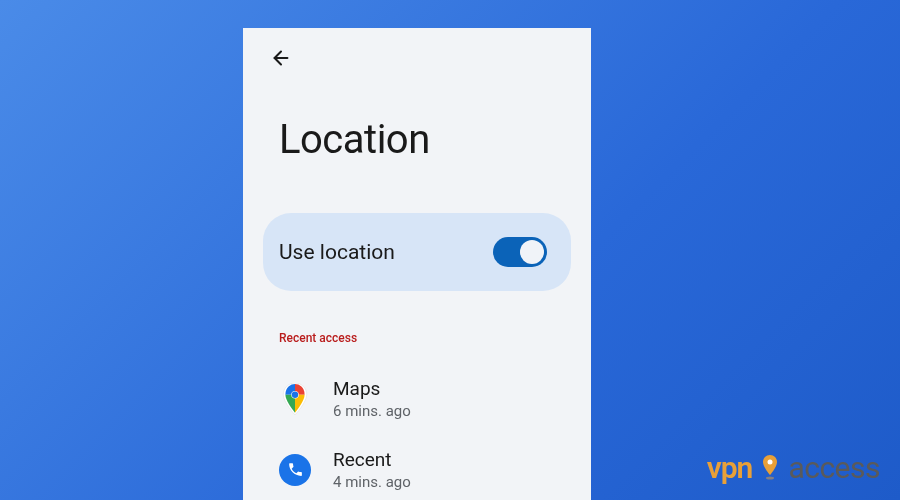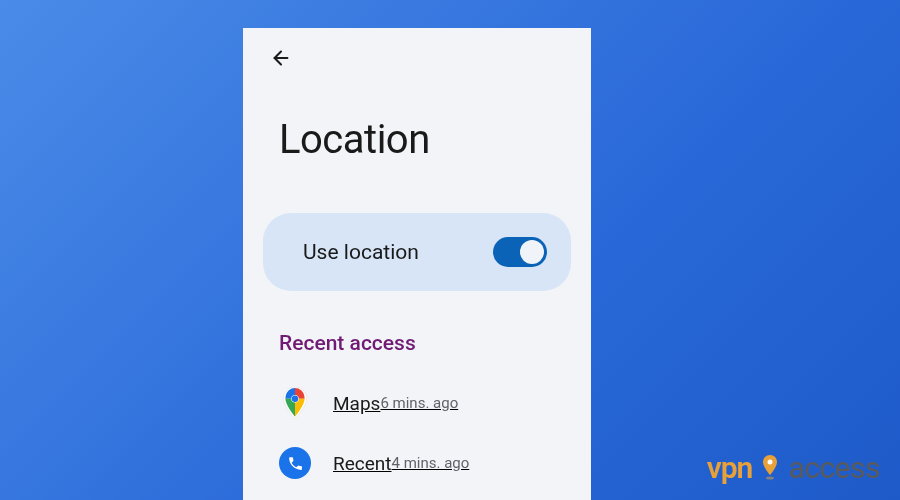--- a/index.html
+++ b/index.html
@@ -49,21 +49,21 @@
       font-size: 40px;
       font-weight: 400;
       color: #1a1a1a;
       margin: 74px 0 0 36px;
       letter-spacing: -0.5px;
     }
     .toggle-card {
       margin: 50px 20px 0 20px;
       background: #d7e5f7;
       border-radius: 28px;
-      padding: 24px 24px 24px 40px;
+      padding: 24px 24px 24px 16px;
       display: flex;
       align-items: center;
       justify-content: space-between;
     }
     .toggle-label {
       font-size: 21px;
       font-weight: 400;
       color: #1a1a1a;
     }
     .toggle-switch {
@@ -77,22 +77,22 @@
     .toggle-thumb {
       position: absolute;
       right: 3px;
       top: 3px;
       width: 24px;
       height: 24px;
       background: #f0f3f8;
       border-radius: 50%;
     }
     .section-header {
-      font-size: 21px;
-      color: #701a75;
+      font-size: 12px;
+      color: #b91c1c;
       font-weight: 500;
       margin: 40px 0 0 36px;
     }
     .app-list {
       margin-top: 18px;
     }
     .app-item {
       display: flex;
       align-items: center;
       padding: 14px 36px 14px 36px;
@@ -115,22 +115,21 @@
       width: 32px;
       height: 32px;
       background: #1a73e8;
       border-radius: 50%;
       display: flex;
       align-items: center;
       justify-content: center;
     }
     .app-text {
       display: flex;
-      flex-direction: row;
-      text-decoration: underline;
+      flex-direction: column;
     }
     .app-name {
       font-size: 19px;
       color: #1a1a1a;
       font-weight: 400;
     }
     .app-time {
       font-size: 15px;
       color: #5f6368;
       margin-top: 2px;

